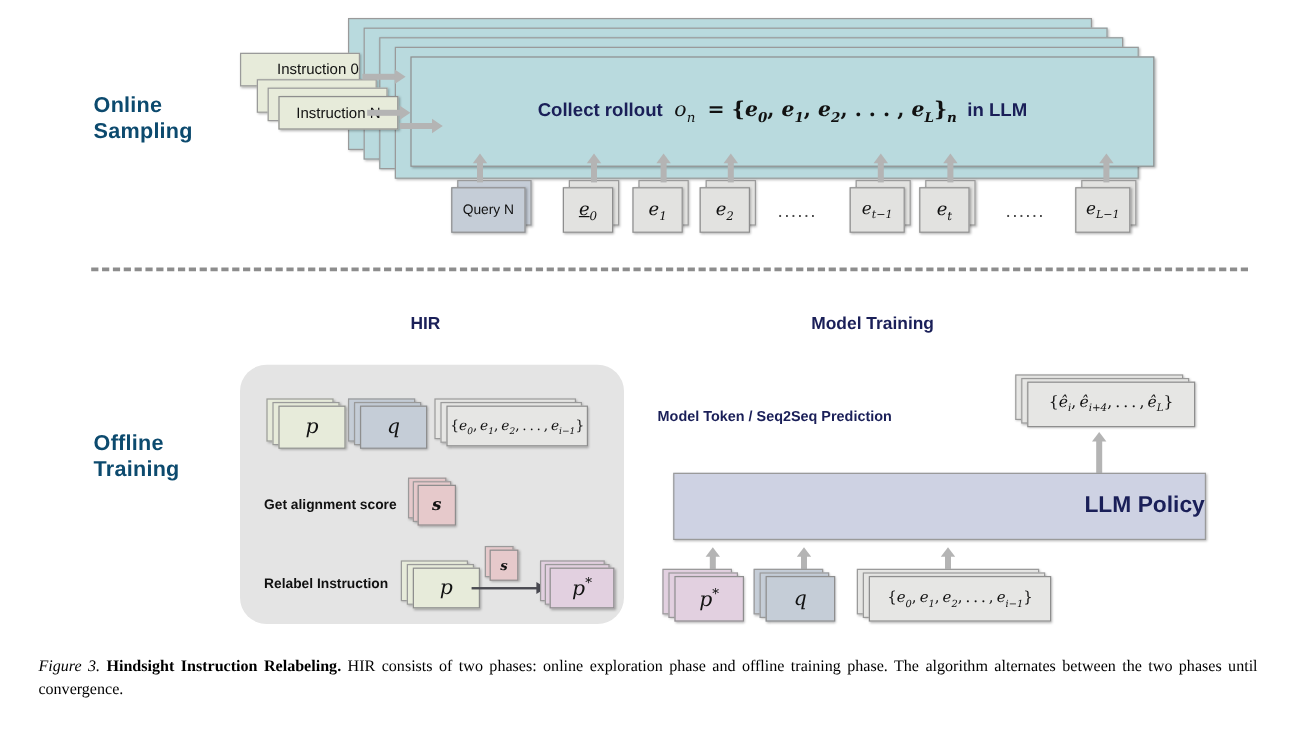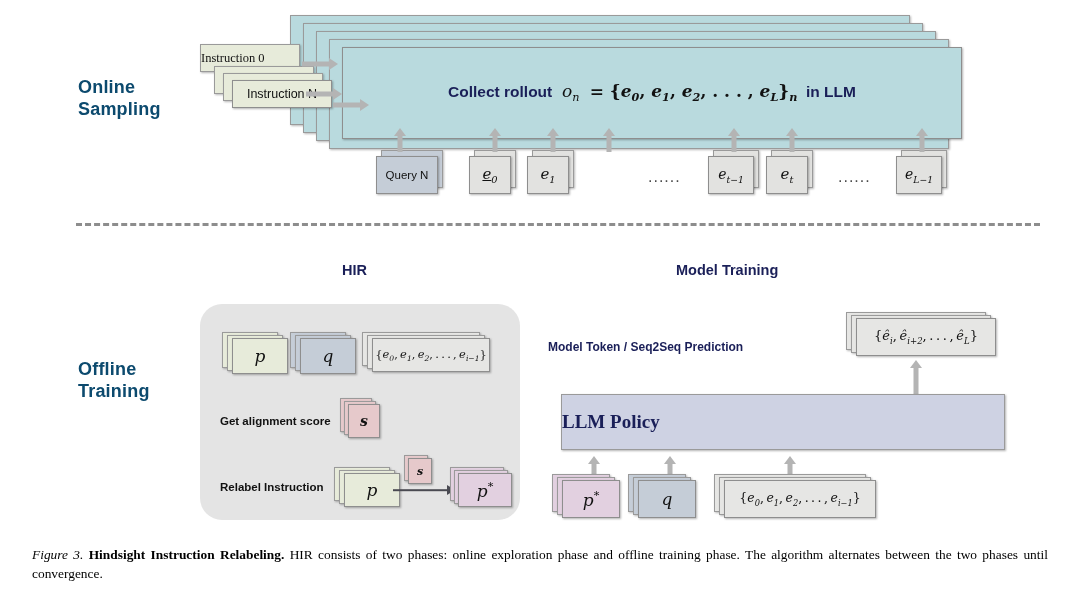--- a/index.html
+++ b/index.html
@@ -6,25 +6,24 @@
   body{
     width:1080px;height:616px;background:#ffffff;
     font-family:"Liberation Sans",sans-serif;
     position:relative;overflow:hidden;
   }
   .stage{position:absolute;left:0;top:0;width:1080px;height:616px;}
 
   
   .card{
     position:absolute;box-sizing:border-box;
-    display:flex;align-items:center;justify-content:flex-start;
+    display:flex;align-items:center;justify-content:flex-end;
     border:1px solid #9a9a9a;
     font-size:13px;color:#111;
     box-shadow:1px 1px 2px rgba(0,0,0,.30);
-    font-family:Liberation Serif, serif;
   }
   .stackwrap{position:absolute;}
   .stackwrap .layer{
     position:absolute;box-sizing:border-box;
     border:1px solid #9a9a9a;
     box-shadow:1px 1px 2px rgba(0,0,0,.28);
   }
   .stackwrap .top{
     position:absolute;box-sizing:border-box;
     display:flex;align-items:center;justify-content:center;
@@ -180,20 +179,26 @@
     <div class="layer c-grey" style="left:5px;top:0px;width:42px;height:38px;"></div>
     <div class="top c-grey" style="left:0px;top:6px;width:42px;height:38px;">
       <span class="math" style="font-size:15px;">e<sub class="m">1</sub></span>
     </div>
   </div>
   <div class="arrow-up" style="left:541px;top:128px;width:24px;height:24px;">
     <div class="head"></div>
       <div class="shaft" style="top:7px;height:17px;"></div>
   </div>
 
+  <div class="stackwrap" style="left:583px;top:150px;width:60px;height:48px;">
+    <div class="layer c-grey" style="left:5px;top:0px;width:42px;height:38px;"></div>
+    <div class="top c-grey" style="left:0px;top:6px;width:42px;height:38px;">
+      <span class="math" style="font-size:15px;">e<sub class="m">2</sub></span>
+    </div>
+  </div>
   <div class="arrow-up" style="left:597px;top:128px;width:24px;height:24px;">
     <div class="head"></div>
       <div class="shaft" style="top:7px;height:17px;"></div>
   </div>
 
   <div class="dots" style="left:648px;top:168px;">......</div>
 
   <div class="stackwrap" style="left:708px;top:150px;width:64px;height:48px;">
     <div class="layer c-grey" style="left:5px;top:0px;width:46px;height:38px;"></div>
     <div class="top c-grey" style="left:0px;top:6px;width:46px;height:38px;">
@@ -303,21 +308,21 @@
       <span class="math" style="font-size:17px;">p<sup class="m">*</sup></span>
     </div>
   </div>
 
   <div class="head-label" style="left:548px;top:340px;font-size:12px;">Model Token / Seq2Seq Prediction</div>
 
   <div class="stackwrap" style="left:846px;top:312px;width:170px;height:56px;">
     <div class="layer c-grey2" style="left:0px;top:0px;width:140px;height:38px;"></div>
     <div class="layer c-grey2" style="left:5px;top:3px;width:140px;height:38px;"></div>
     <div class="top c-grey2" style="left:10px;top:6px;width:140px;height:38px;">
-      <span class="mathup" style="font-size:13px;white-space:nowrap;">{<span class="math">ê<sub class="m">i</sub></span>, <span class="math">ê<sub class="m">i+2</sub></span>, . . . , <span class="math">ê<sub class="m">L</sub></span>}</span>
+      <span class="mathup" style="font-size:13px;white-space:nowrap;">{<span class="math">ê<sub class="m">i</sub></span>, <span class="math">ê<sub class="m">i+4</sub></span>, . . . , <span class="math">ê<sub class="m">L</sub></span>}</span>
     </div>
   </div>
 
   <div class="arrow-up" style="left:904px;top:360px;width:24px;height:36px;">
     <div class="head"></div>
       <div class="shaft" style="top:7px;height:29px;"></div>
   </div>
 
   <div class="card c-lav" style="left:561px;top:394px;width:444px;height:56px;">
     <span style="font-size:19px;font-weight:bold;color:#1a1f58;">LLM Policy</span>

